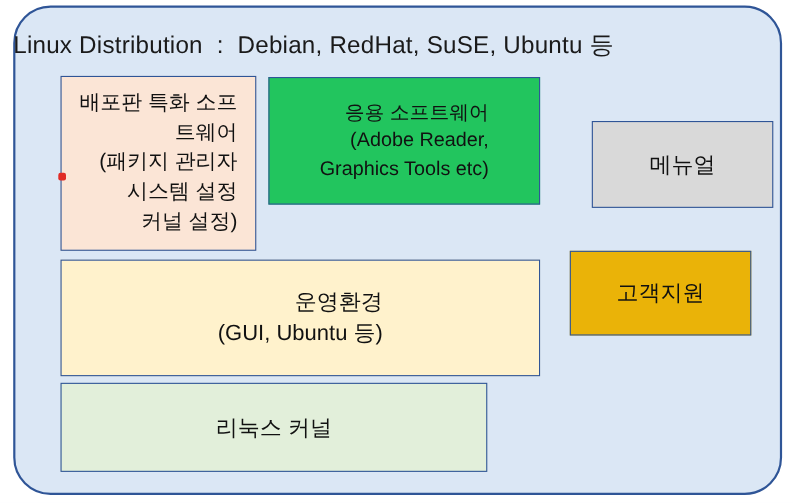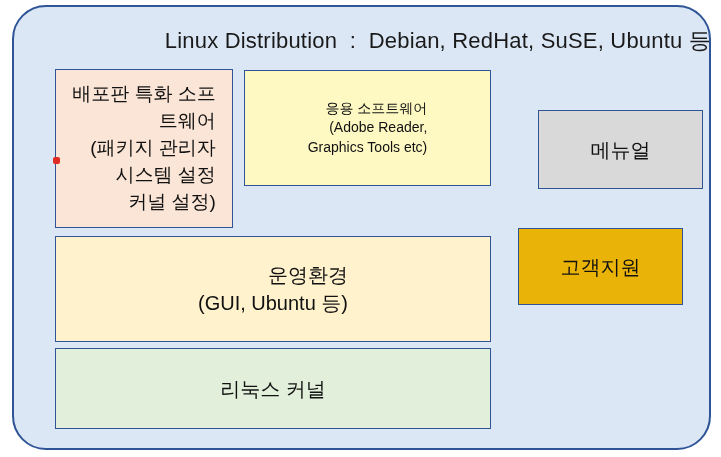--- a/index.html
+++ b/index.html
@@ -24,21 +24,21 @@
     box-sizing: border-box;
     background: #dbe7f5;
     border: 2.5px solid #2f5597;
     border-radius: 34px;
   }
   .diagram-title {
     position: absolute;
     left: 12px;
     top: 26px;
     width: 699px;
-    text-align: right;
+    text-align: left;
     font-size: 22px;
     color: #1a1a1a;
     white-space: pre-wrap;
     letter-spacing: 0.2px;
   }
   .box {
     position: absolute;
     box-sizing: border-box;
     border: 1.5px solid #2f5597;
     display: flex;
@@ -52,22 +52,22 @@
   .box-distro {
     left: 55px; top: 69px;
     width: 178px; height: 159px;
     background: #fbe5d6;
     font-size: 19px;
     line-height: 1.42;
   }
   .box-apps {
     left: 244px; top: 70px;
     width: 247px; height: 116px;
-    background: #fef9c3;
-    font-size: 14px;
+    background: #22c55e;
+    font-size: 18px;
   }
   .box-manual {
     left: 518px; top: 110px;
     width: 165px; height: 79px;
     background: #d9d9d9;
     font-size: 20px;
     margin-left: 20px;
   }
   .box-support {
     left: 518px; top: 228px;
@@ -76,21 +76,21 @@
     font-size: 20px;
   }
   .box-env {
     left: 55px; top: 236px;
     width: 436px; height: 106px;
     background: #fff2cc;
     font-size: 20px;
   }
   .box-kernel {
     left: 55px; top: 348px;
-    width: 436px; height: 81px;
+    width: 388px; height: 81px;
     background: #e2efda;
     font-size: 20px;
   }
   .red-dot {
     position: absolute;
     left: 53px;
     top: 157px;
     width: 7px;
     height: 7px;
     background: #e12b25;

